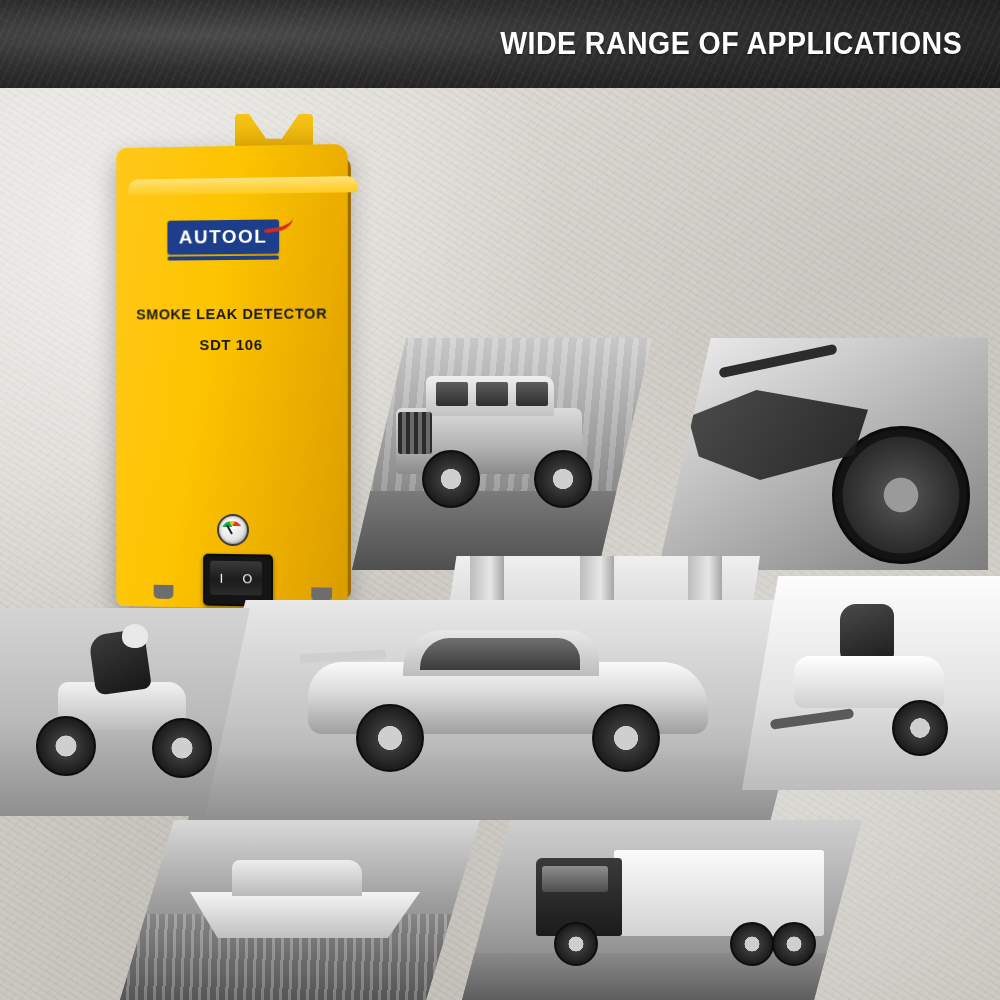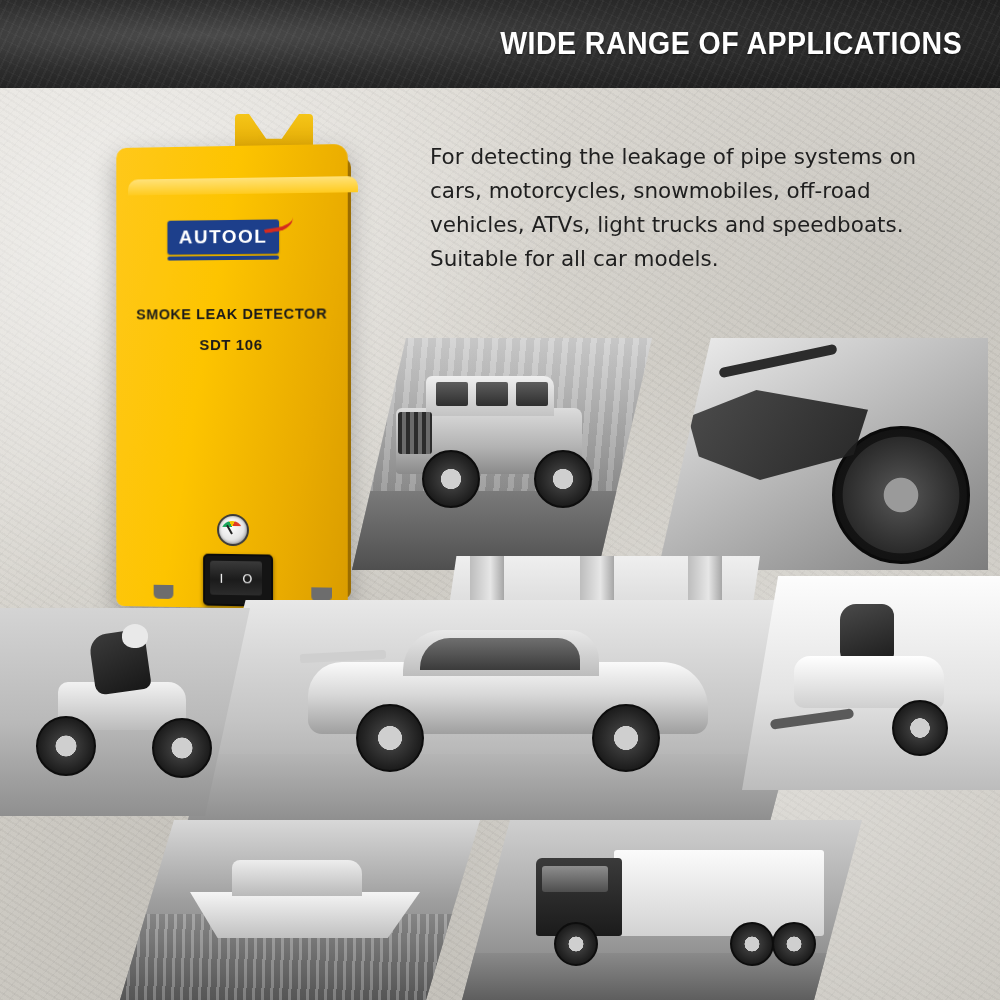--- a/index.html
+++ b/index.html
@@ -477,21 +477,20 @@
 <body>
 
 <div id="page">
 
   <div class="header">
     <div class="header-title">WIDE RANGE OF APPLICATIONS</div>
   </div>
 
   <div class="bg-texture"></div>
 
-  <div class="description">For detecting the leakage of pipe systems on cars, motorcycles, snowmobiles, off-road vehicles, ATVs, light trucks and speedboats. Suitable for all car models.</div>
 
   <div class="device">
     <div class="device-handle"></div>
     <div class="device-side"></div>
     <div class="device-body">
       <div class="device-top"></div>
 
       <div class="logo-box">
         <span class="logo-text">AUTOOL</span>
       </div>

